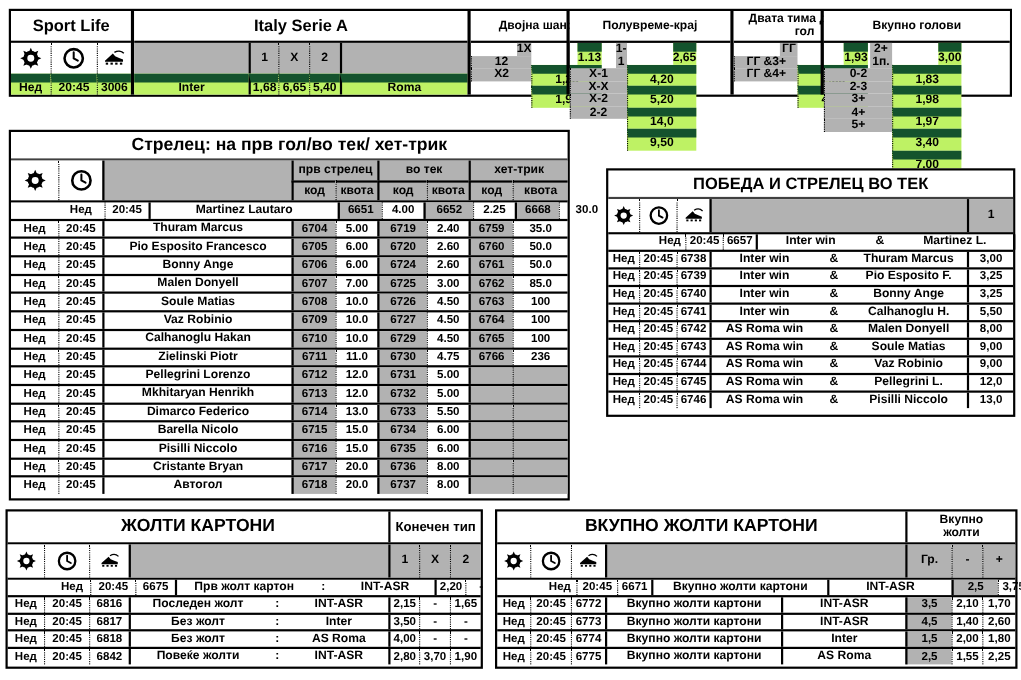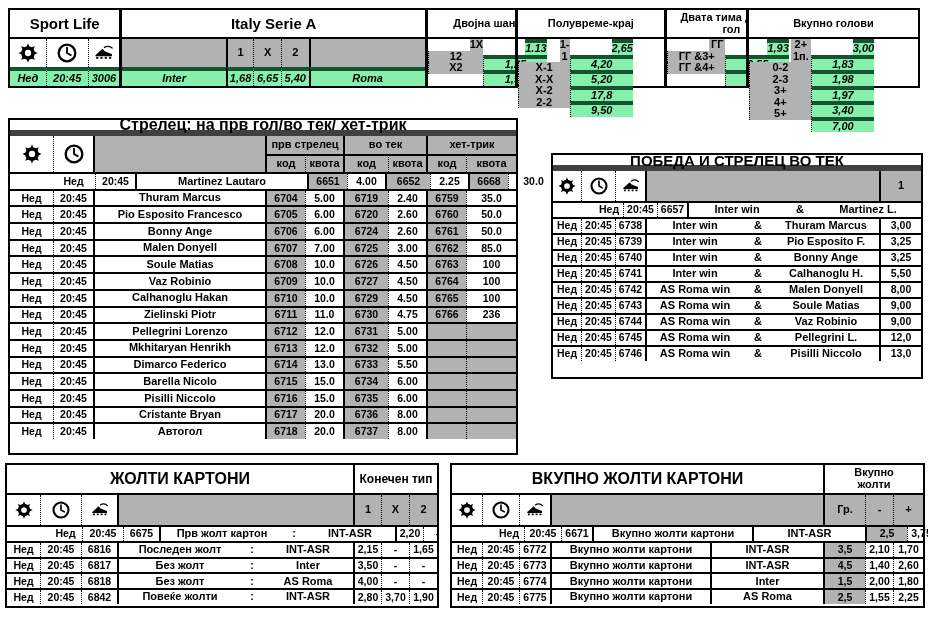--- a/index.html
+++ b/index.html
@@ -18,27 +18,27 @@
   .btt { border-top:2px solid #000; }
 
   
   .tstrip { position:absolute; left:8px; top:8px; width:912px; height:80px;
             border:2px solid #000; display:flex; background:#fff; }
   .tsb { display:grid; grid-template-rows:29px 28px 19px; border-left:3px solid #000; }
   .tsb:first-child { border-left:none; }
   .ts-title  { grid-column:1/-1; font-size:15px; border-bottom:2px solid #000; background:#fff; }
   .ts-title2 { grid-column:1/-1; font-size:11px; border-bottom:2px solid #000; background:#fff; padding:0 10px; }
   .ts-lab { font-size:11px; }
-  .ts-val { font-size:11px; border-top:4px solid #14532d; background:#86efac;font-style:italic; }
+  .ts-val { font-size:11px; border-top:8px solid #14532d; background:#bef264; }
   [data-rows] > div:nth-of-type(1) { border-left:none;margin-left:42px; }
 
   
   .tbl { position:absolute; border:2px solid #000; background:#fff; }
-  .ttitle { height:16px; display:flex; align-items:center; justify-content:center;
-            font-size:16px; border-bottom:6px solid #404040; }
+  .ttitle { height:26px; display:flex; align-items:center; justify-content:center;
+            font-size:16px; border-bottom:2px solid #404040; }
   .trow { display:grid; height:30px; border-bottom:2px solid #000; }
   .ttl  { font-size:16px; }
   .ttl2 { font-size:12px; }
   .hd { font-size:11px; }
   .ic-cell { background:#fff; }
   .rows { display:flex; flex-direction:column; }
   .rows [data-rows] { display:contents; }
   .drow { display:grid; flex:1; border-top:2px solid #000; }
   [data-rows] > .drow:nth-of-type(1) { border-top:none; }
   .d { font-size:10.5px; }
@@ -144,21 +144,21 @@
         <div class="c gray ts-lab bl1">1-1</div>
         <div class="c gray ts-lab bl1">X-1</div>
         <div class="c gray ts-lab bl1">X-X</div>
         <div class="c gray ts-lab bl1">X-2</div>
         <div class="c gray ts-lab bl1">2-2</div>
       </div>
     <div data-rows="top.groups.1.values">
         <div class="c ts-val bl1">2,65</div>
         <div class="c ts-val bl1">4,20</div>
         <div class="c ts-val bl1">5,20</div>
-        <div class="c ts-val bl1">17,8</div>
+        <div class="c ts-val bl1">14,0</div>
         <div class="c ts-val bl1">9,50</div>
       </div>
   </div>
 
   <div class="tsb" style="width:82px;grid-template-columns:30fr 34fr 34fr">
     <div class="c ts-title2">Двата тима даваат гол</div>
     <div data-rows="top.groups.2.labels">
         <div class="c gray ts-lab bl1" style="padding:0 2px">ГГ</div>
         <div class="c gray ts-lab bl1" style="padding:0 2px">ГГ &amp;3+</div>
         <div class="c gray ts-lab bl1" style="padding:0 2px">ГГ &amp;4+</div>

